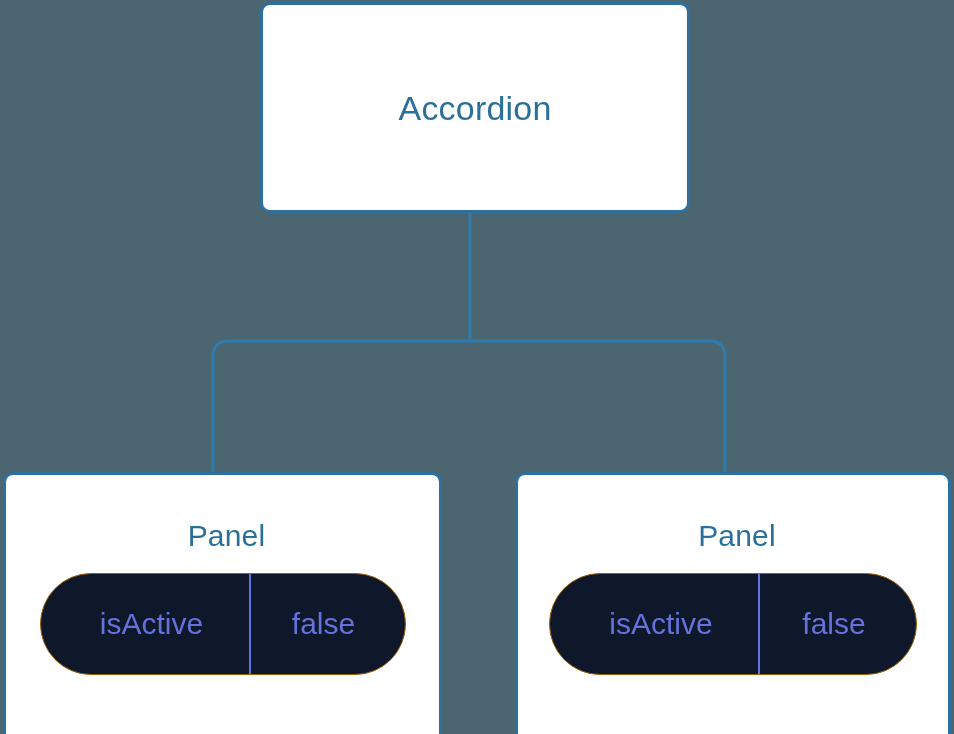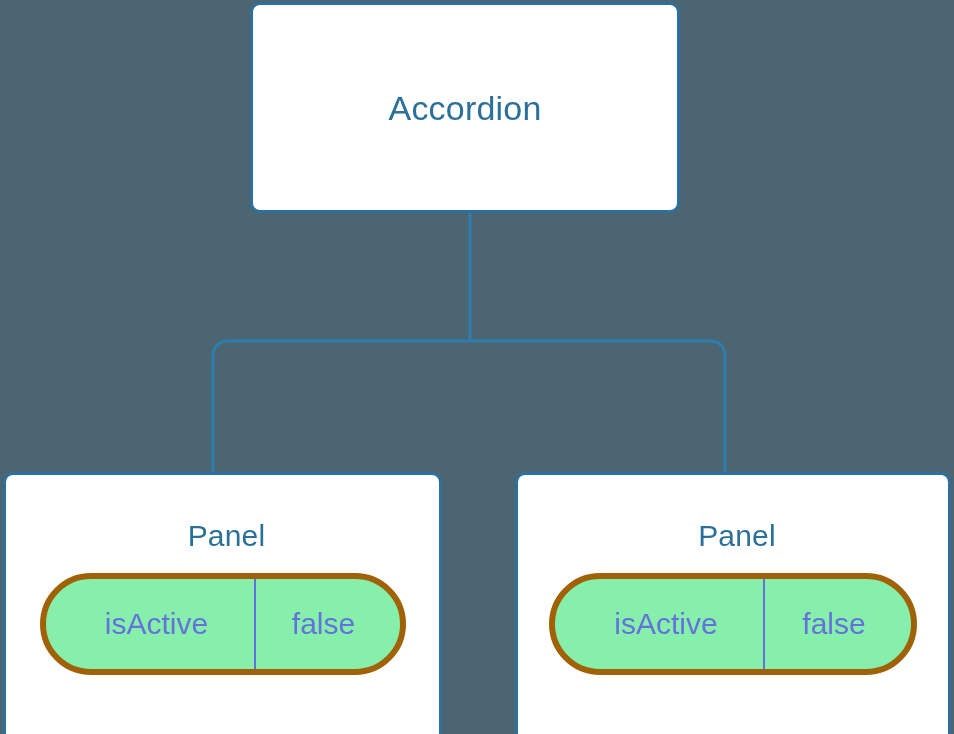--- a/index.html
+++ b/index.html
@@ -47,21 +47,21 @@
     color: #2b7099;
     font-size: 34px;
     font-weight: 400;
     letter-spacing: 0.2px;
     line-height: 1;
     white-space: nowrap;
   }
 
   
   #node-accordion {
-    left: 250px;
+    left: 260px;
     top: 2px;
     width: 430px;
     height: 211px;
     justify-content: center;
   }
 
   
   .panel-node {
     top: 472px;
     height: 272px;
@@ -78,26 +78,26 @@
 
   .panel-node .node-title {
     font-size: 30px;
     margin-left: 8px;
   }
 
   
   .prop-pill {
     margin-top: 22px;
     height: 102px;
-    border: 6px solid #a16207;
+    border: 1px solid #a16207;
     border-radius: 51px;
     box-sizing: border-box;
     display: flex;
     align-items: stretch;
-    background: #86efac;
+    background: #0f172a;
   }
   #pill-left  { width: 366px; }
   #pill-right { width: 368px; }
 
   .prop-key, .prop-value {
     display: flex;
     align-items: center;
     justify-content: center;
     color: #6572db;
     font-size: 30px;

